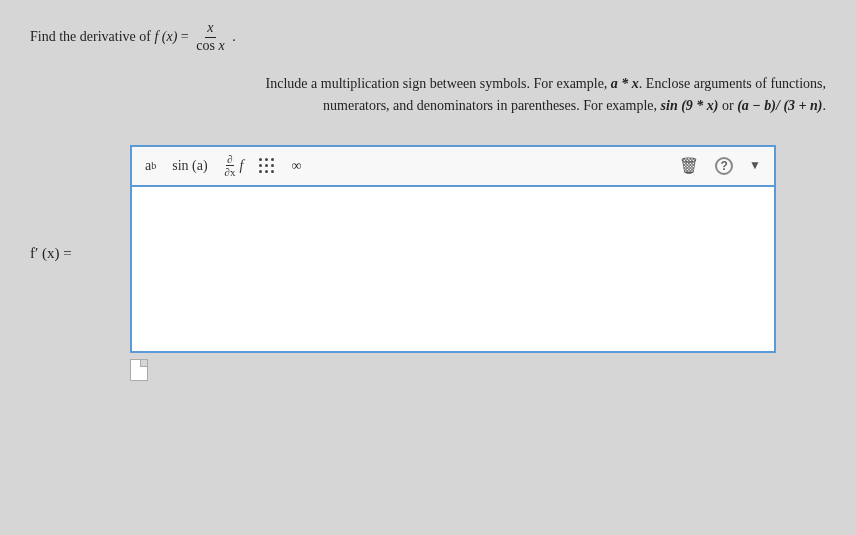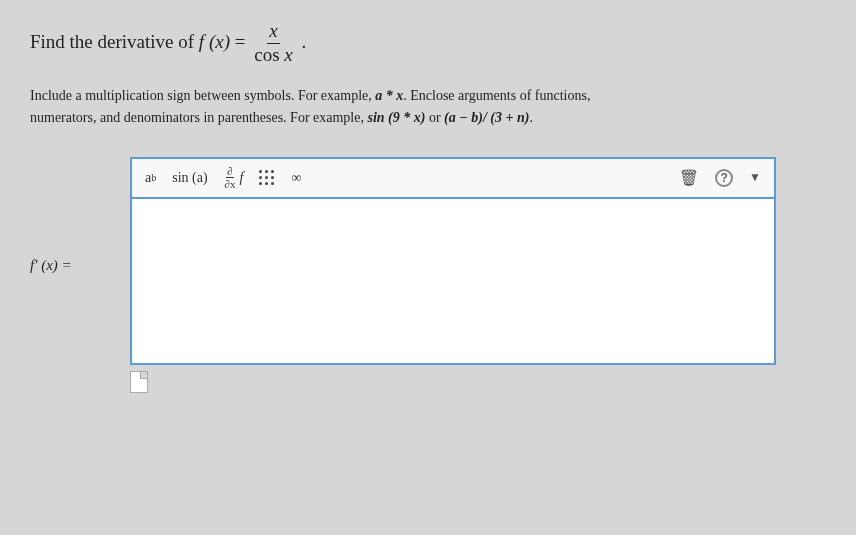--- a/index.html
+++ b/index.html
@@ -9,21 +9,21 @@
       font-family: Georgia, 'Times New Roman', serif;
       font-size: 15px;
       color: #222;
       width: 856px;
       min-height: 535px;
       padding: 20px 30px;
     }
 
     .problem-statement {
       margin-bottom: 18px;
-      font-size: 19px;
+      font-size: 14px;
       line-height: 1.6;
     }
 
     .fraction {
       display: inline-flex;
       flex-direction: column;
       align-items: center;
       vertical-align: middle;
       margin: 0 2px;
     }
@@ -44,20 +44,21 @@
       font-style: normal;
       font-weight: normal;
       text-align: center;
     }
 
     .instructions {
       font-size: 14px;
       line-height: 1.6;
       margin-bottom: 28px;
       color: #222;
+      text-align: right;
     }
 
     .instructions .bold-italic {
       font-style: italic;
       font-weight: bold;
     }
 
     .editor-container {
       margin-left: 100px;
       margin-right: 50px;
@@ -164,21 +165,20 @@
       font-family: Georgia, serif;
       resize: none;
       background: white;
     }
 
     .answer-label {
       position: absolute;
       left: -100px;
       top: 60px;
       font-size: 15px;
-      font-style: italic;
       color: #222;
     }
 
     .file-icon-area {
       margin-top: 6px;
       display: flex;
       align-items: center;
       gap: 4px;
     }
 

